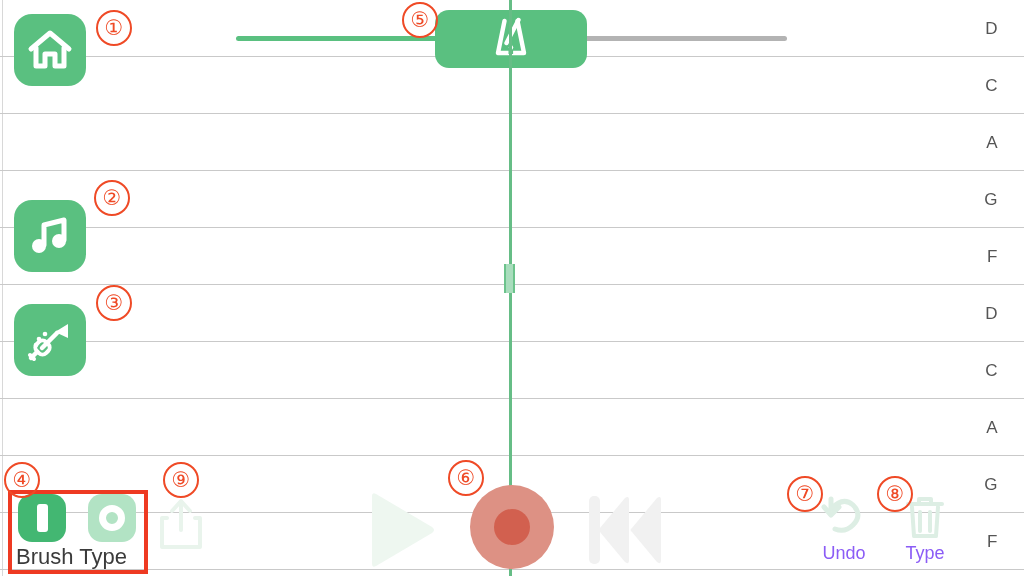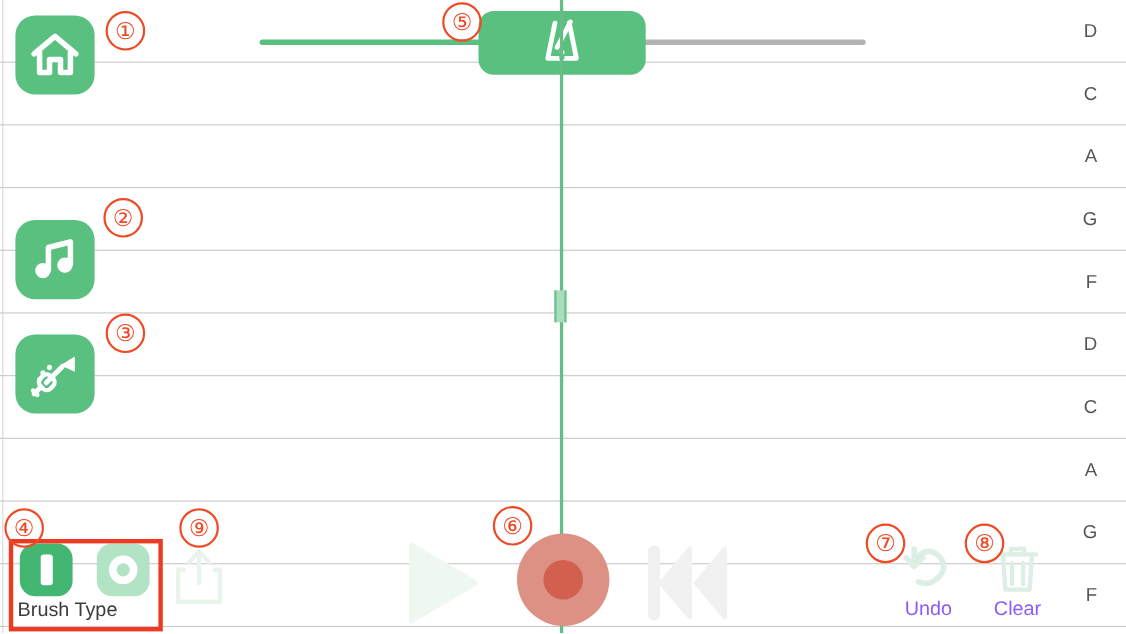--- a/index.html
+++ b/index.html
@@ -137,21 +137,21 @@
   }
   #brush-circle-glyph {
     width: 26px; height: 26px;
     border-radius: 50%;
     border: 7px solid #ffffff;
     box-sizing: border-box;
   }
   #brush-label {
     position: absolute;
     left: 6px; top: 52px;
-    font-size: 18px;
+    font-size: 22px;
     color: #3b3b3b;
     white-space: nowrap;
   }
   #brush-highlight {
     position: absolute;
     left: 8px; top: 490px;
     width: 140px; height: 84px;
     border: 4px solid #ee3a22;
     box-sizing: border-box;
     pointer-events: none;
@@ -382,21 +382,21 @@
       <svg width="44" height="46" viewBox="0 0 44 46" aria-hidden="true">
         <g fill="none" stroke="#ddeee4" stroke-width="4" stroke-linecap="round" stroke-linejoin="round">
           <path d="M5 10 L39 10"></path>
           <path d="M16 10 L16 5 L28 5 L28 10"></path>
           <path d="M9 13 L11 42 L33 42 L35 13"></path>
           <path d="M17 18 L17 37"></path>
           <path d="M27 18 L27 37"></path>
         </g>
       </svg>
     </div>
-    <div class="action-label">Clear</div>
+    <div class="action-label">Type</div>
   </div>
 
   <div class="callout" id="callout-1">①</div>
   <div class="callout" id="callout-2">②</div>
   <div class="callout" id="callout-3">③</div>
   <div class="callout" id="callout-4">④</div>
   <div class="callout" id="callout-5">⑤</div>
   <div class="callout" id="callout-6">⑥</div>
   <div class="callout" id="callout-7">⑦</div>
   <div class="callout" id="callout-8">⑧</div>

